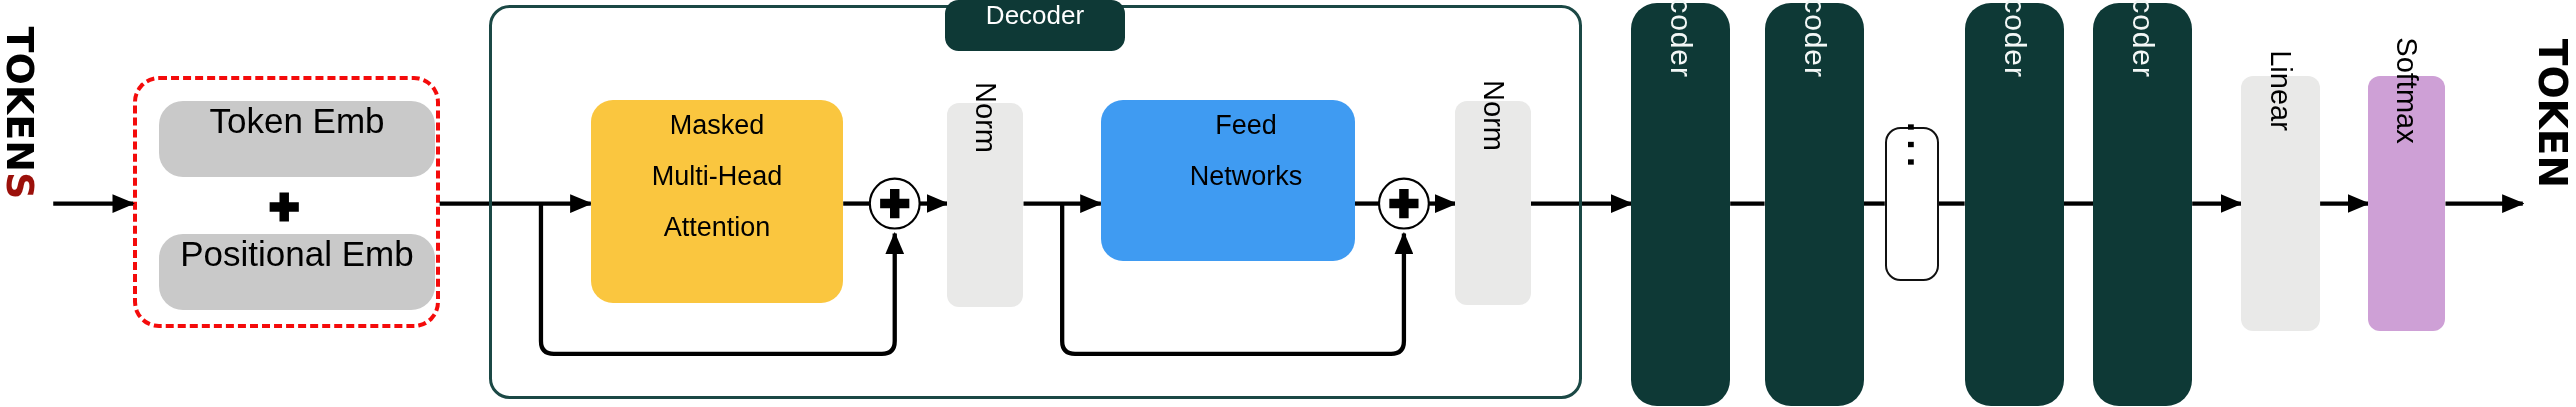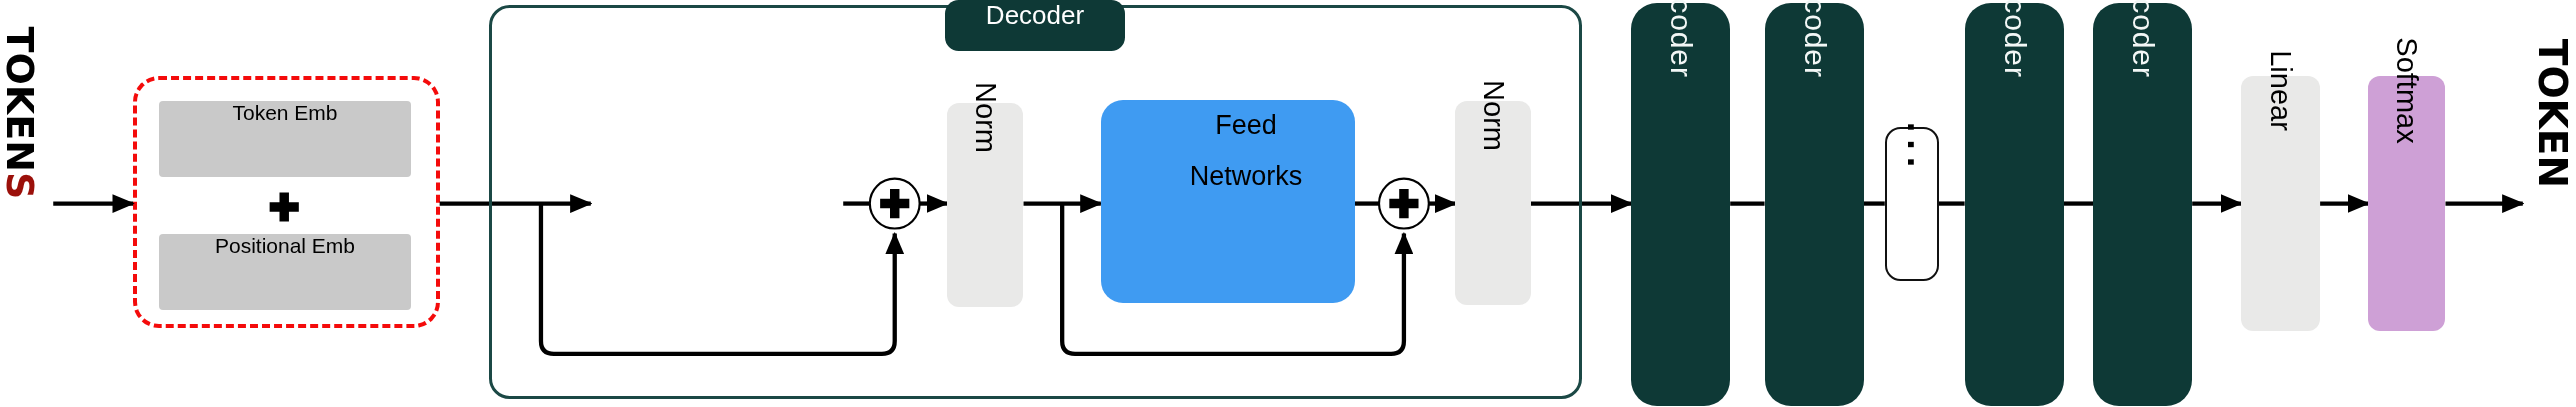--- a/index.html
+++ b/index.html
@@ -16,34 +16,34 @@
 
   
   .io-label{font-family:"DejaVu Sans","Liberation Sans",sans-serif;font-weight:700;
             font-size:38px;color:#000;}
   .io-label .accent{color:var(--dark_red);}
   #token-out{font-size:39px;}
 
   
   #embed-group{left:133px;top:76px;width:307px;height:252px;
                border:4.3px dashed var(--red_dashed);border-radius:26px;}
-  .emb-box{left:159px;width:252px;background:var(--gray_box);border-radius:4px;
-           font-size:21px;color:#000;}
+  .emb-box{left:159px;width:276px;background:var(--gray_box);border-radius:24px;
+           font-size:35px;color:#000;}
   #token-emb{top:101px;height:76px;}
   #pos-emb{top:234px;height:76px;}
 
   
   #decoder-box{left:489px;top:5.2px;width:1093px;height:394px;
                border:3.4px solid var(--teal_border);border-radius:20.6px;z-index:2;background:transparent;}
   #decoder-tab{left:945px;top:0;width:180px;height:51px;background:var(--teal);
                border-radius:13.7px;color:#fff;font-size:26px;z-index:3;}
   .block3{border-radius:22px;z-index:2;}
   .block3 p{margin:0;font-size:27px;line-height:51px;color:#000;text-align:center;}
   #mha{left:591px;top:100px;width:252px;height:203px;background:var(--yellow);}
-  #ffn{left:1101px;top:100px;width:254px;height:203px;background:var(--blue);padding-left:36px;}
+  #ffn{left:1101px;top:100px;width:254px;height:161px;background:var(--blue);padding-left:36px;}
   .norm-box{width:76px;background:var(--gray_light);border-radius:12px;z-index:2;
             font-size:29px;color:#000;}
   #norm-1{left:947px;top:103px;height:204px;}
   #norm-2{left:1455px;top:101px;height:204px;}
 
   
   .pillar{top:2.6px;width:99px;height:403px;background:var(--teal);border-radius:26px;
           color:var(--text_light);font-size:30px;letter-spacing:0.9px;z-index:2;}
   #pillar-1{left:1631px;} #pillar-2{left:1765px;} #pillar-3{left:1965px;} #pillar-4{left:2093px;}
   #dots-box{left:1885px;top:127px;width:54px;height:154px;background:#fff;
@@ -114,20 +114,27 @@
   </div>
   <div class="abs center emb-box" id="pos-emb">
     <span>Positional Emb</span>
   </div>
 
   <div class="abs" id="decoder-box"></div>
   <div class="abs center" id="decoder-tab">
     <span>Decoder</span>
   </div>
 
+  <div class="abs center block3" id="mha">
+    <div>
+      <p>Masked</p>
+      <p>Multi-Head</p>
+      <p>Attention</p>
+    </div>
+  </div>
 
   <div class="abs center norm-box" id="norm-1">
     <span class="vtext">Norm</span>
   </div>
 
   <div class="abs center block3" id="ffn">
     <div>
       <p>Feed</p>
       <p>Networks</p>
     </div>

